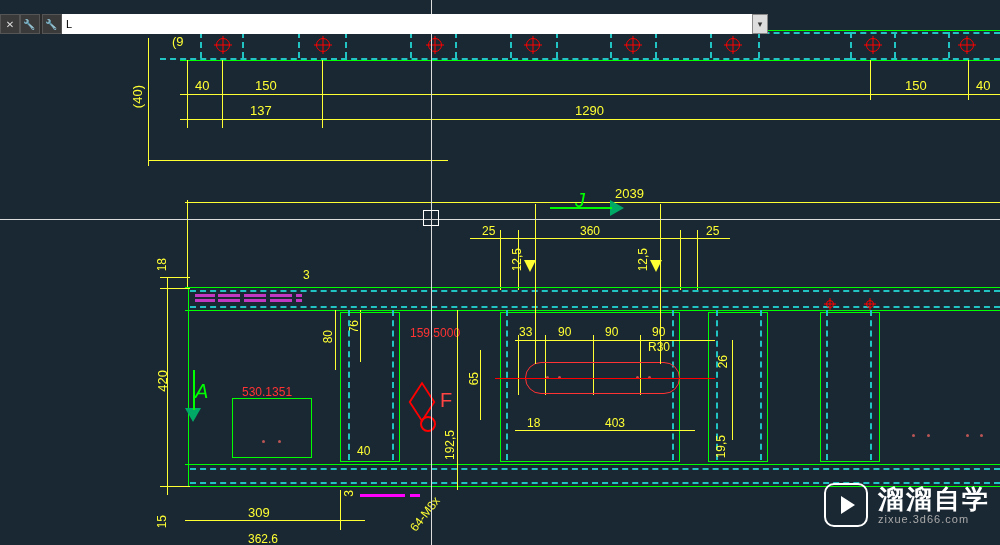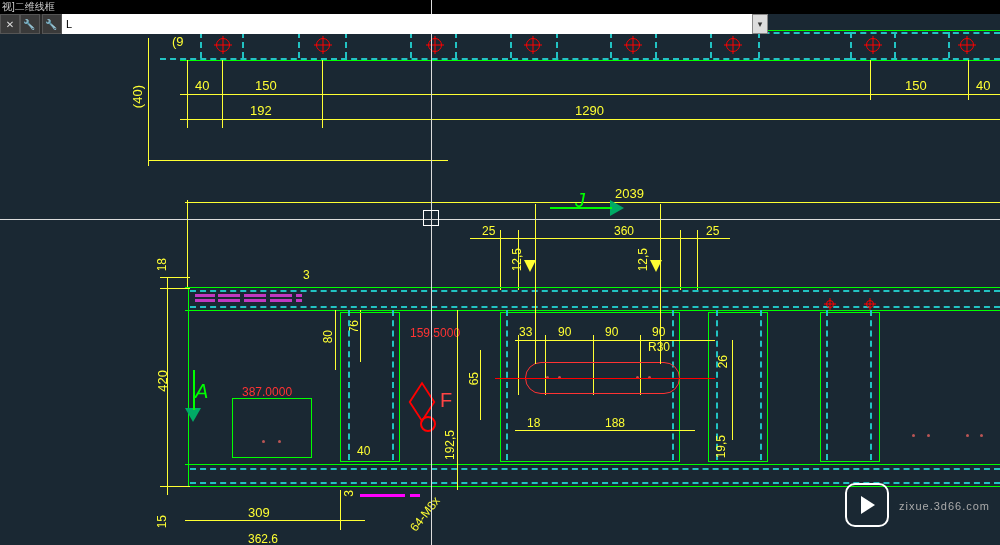--- a/index.html
+++ b/index.html
@@ -201,21 +201,20 @@
 .wm-text { display:flex; flex-direction:column; line-height:1; }
 .wm-main { font-size: 26px; font-weight: bold; letter-spacing: 2px; }
 .wm-sub { font-size: 11px; color: #aaa; margin-top: 2px; letter-spacing: 1px;}
 
 </style>
 </head>
 <body>
 
 <div class="canvas">
 
-  <div class="header-bar">视]二维线框</div>
 
   <div class="toolbar">
     <div class="tb-btn">✕</div>
     <div class="tb-btn">🔧</div>
     <div class="tb-sep"></div>
     <div class="tb-btn">🔧</div>
     <input class="cmd-input" type="text" value="L" style="">
     <div class="cmd-drop">▾</div>
   </div>
 
@@ -262,41 +261,41 @@
   <div class="vline yellow-line" style="top:60px; left:222px; height:68px;"></div>
   <div class="vline yellow-line" style="top:60px; left:322px; height:68px;"></div>
   <div class="vline yellow-line" style="top:60px; left:870px; height:40px;"></div>
   <div class="vline yellow-line" style="top:60px; left:968px; height:40px;"></div>
   <div class="vline yellow-line" style="top:38px; left:148px; height:128px;"></div>
   <div class="hline yellow-line" style="top:160px; left:148px; width:300px;"></div>
 
   <div class="dim v" style="top:85px; left:130px;">(40)</div>
   <div class="dim" style="top:78px; left:195px;">40</div>
   <div class="dim" style="top:78px; left:255px;">150</div>
-  <div class="dim" style="top:103px; left:250px;">192</div>
+  <div class="dim" style="top:103px; left:250px;">137</div>
   <div class="dim" style="top:103px; left:575px;">1290</div>
   <div class="dim" style="top:78px; left:905px;">150</div>
   <div class="dim" style="top:78px; left:976px;">40</div>
   <div class="dim" style="top:34px; left:172px;">(9</div>
 
   <div class="hline yellow-line" style="top:202px; left:185px; width:815px;"></div>
   <div class="vline yellow-line" style="top:200px; left:187px; height:88px;"></div>
   <div class="dim" style="top:186px; left:615px;">2039</div>
 
   <div class="section-label" style="top:189px; left:575px;">J</div>
   <div class="tri tri-right-green" style="top:200px; left:610px;"></div>
   <div class="hline green-line" style="top:207px; left:550px; width:62px; height:2px;"></div>
 
   <div class="hline yellow-line" style="top:238px; left:470px; width:260px;"></div>
   <div class="vline yellow-line" style="top:230px; left:500px; height:60px;"></div>
   <div class="vline yellow-line" style="top:230px; left:518px; height:60px;"></div>
   <div class="vline yellow-line" style="top:230px; left:680px; height:60px;"></div>
   <div class="vline yellow-line" style="top:230px; left:697px; height:60px;"></div>
   <div class="dim small" style="top:224px; left:482px;">25</div>
-  <div class="dim small" style="top:224px; left:580px;margin-left:34px;">360</div>
+  <div class="dim small" style="top:224px; left:580px;">360</div>
   <div class="dim small" style="top:224px; left:706px;">25</div>
 
   <div class="tri tri-down-yellow" style="top:260px; left:524px;"></div>
   <div class="tri tri-down-yellow" style="top:260px; left:650px;"></div>
   <div class="dim v small" style="top:248px; left:510px;">12,5</div>
   <div class="dim v small" style="top:248px; left:636px;">12,5</div>
 
   <div class="h-cyan-dash" style="top:290px; left:190px; width:810px;"></div>
   <div class="h-cyan-dash" style="top:306px; left:190px; width:810px;"></div>
   <div class="h-cyan-dash" style="top:468px; left:190px; width:810px;"></div>
@@ -326,21 +325,21 @@
   <div class="tri tri-down-green" style="top:408px; left:185px;"></div>
   <div class="vline green-line" style="top:370px; left:193px; height:40px; width:2px;"></div>
 
   <div class="dim small" style="top:268px; left:303px;">3</div>
   <div class="vline yellow-line" style="top:310px; left:335px; height:60px;"></div>
   <div class="dim v small" style="top:330px; left:321px;">80</div>
   <div class="vline yellow-line" style="top:310px; left:360px; height:52px;"></div>
   <div class="dim v small" style="top:320px; left:347px;">76</div>
 
   <div class="dim red small" style="top:326px; left:410px;">159.5000</div>
-  <div class="dim red small" style="top:385px; left:242px;">387.0000</div>
+  <div class="dim red small" style="top:385px; left:242px;">530.1351</div>
 
   <div style="position:absolute; top:312px; left:340px; width:60px; height:150px; border:1px solid #00ff00;"></div>
   <div style="position:absolute; top:398px; left:232px; width:80px; height:60px; border:1px solid #00ff00;"></div>
   <div style="position:absolute; top:312px; left:500px; width:180px; height:150px; border:1px solid #00ff00;"></div>
   <div style="position:absolute; top:312px; left:708px; width:60px; height:150px; border:1px solid #00ff00;"></div>
   <div style="position:absolute; top:312px; left:820px; width:60px; height:150px; border:1px solid #00ff00;"></div>
 
   <div class="v-cyan-dash" style="top:310px; left:348px; height:150px;"></div>
   <div class="v-cyan-dash" style="top:310px; left:392px; height:150px;"></div>
   <div class="v-cyan-dash" style="top:310px; left:506px; height:150px;"></div>
@@ -364,21 +363,21 @@
 
   <div class="slot" style="top:362px; left:525px; width:155px;"></div>
   <div class="tiny-dot" style="top:376px; left:546px;"></div>
   <div class="tiny-dot" style="top:376px; left:558px;"></div>
   <div class="tiny-dot" style="top:376px; left:636px;"></div>
   <div class="tiny-dot" style="top:376px; left:648px;"></div>
   <div class="hline red-line" style="top:378px; left:495px; width:220px;"></div>
 
   <div class="hline yellow-line" style="top:430px; left:515px; width:180px;"></div>
   <div class="dim small" style="top:416px; left:527px;">18</div>
-  <div class="dim small" style="top:416px; left:605px;">188</div>
+  <div class="dim small" style="top:416px; left:605px;">403</div>
   <div class="dim v small" style="top:435px; left:714px;">19,5</div>
 
   <div class="vline yellow-line" style="top:310px; left:457px; height:180px;"></div>
   <div class="dim v small" style="top:430px; left:443px;">192,5</div>
   <div class="vline yellow-line" style="top:350px; left:480px; height:70px;"></div>
   <div class="dim v small" style="top:372px; left:467px;">65</div>
   <div class="dim small" style="top:444px; left:357px;">40</div>
   <div class="dim v small" style="top:490px; left:342px;">3</div>
 
   <div class="vline yellow-line" style="top:204px; left:535px; height:160px;"></div>
@@ -408,15 +407,16 @@
   <div class="hline mag-line" style="top:494px; left:360px; width:45px; height:3px;"></div>
   <div class="hline mag-line" style="top:494px; left:410px; width:10px; height:3px;"></div>
 
 </div>
 
 <div class="watermark">
   <div class="wm-play">
       <div class="wm-play-tri"></div>
     </div>
   <div class="wm-text">
+    <div class="wm-main">溜溜自学</div>
     <div class="wm-sub">zixue.3d66.com</div>
   </div>
 </div>
 
 </body></html>

